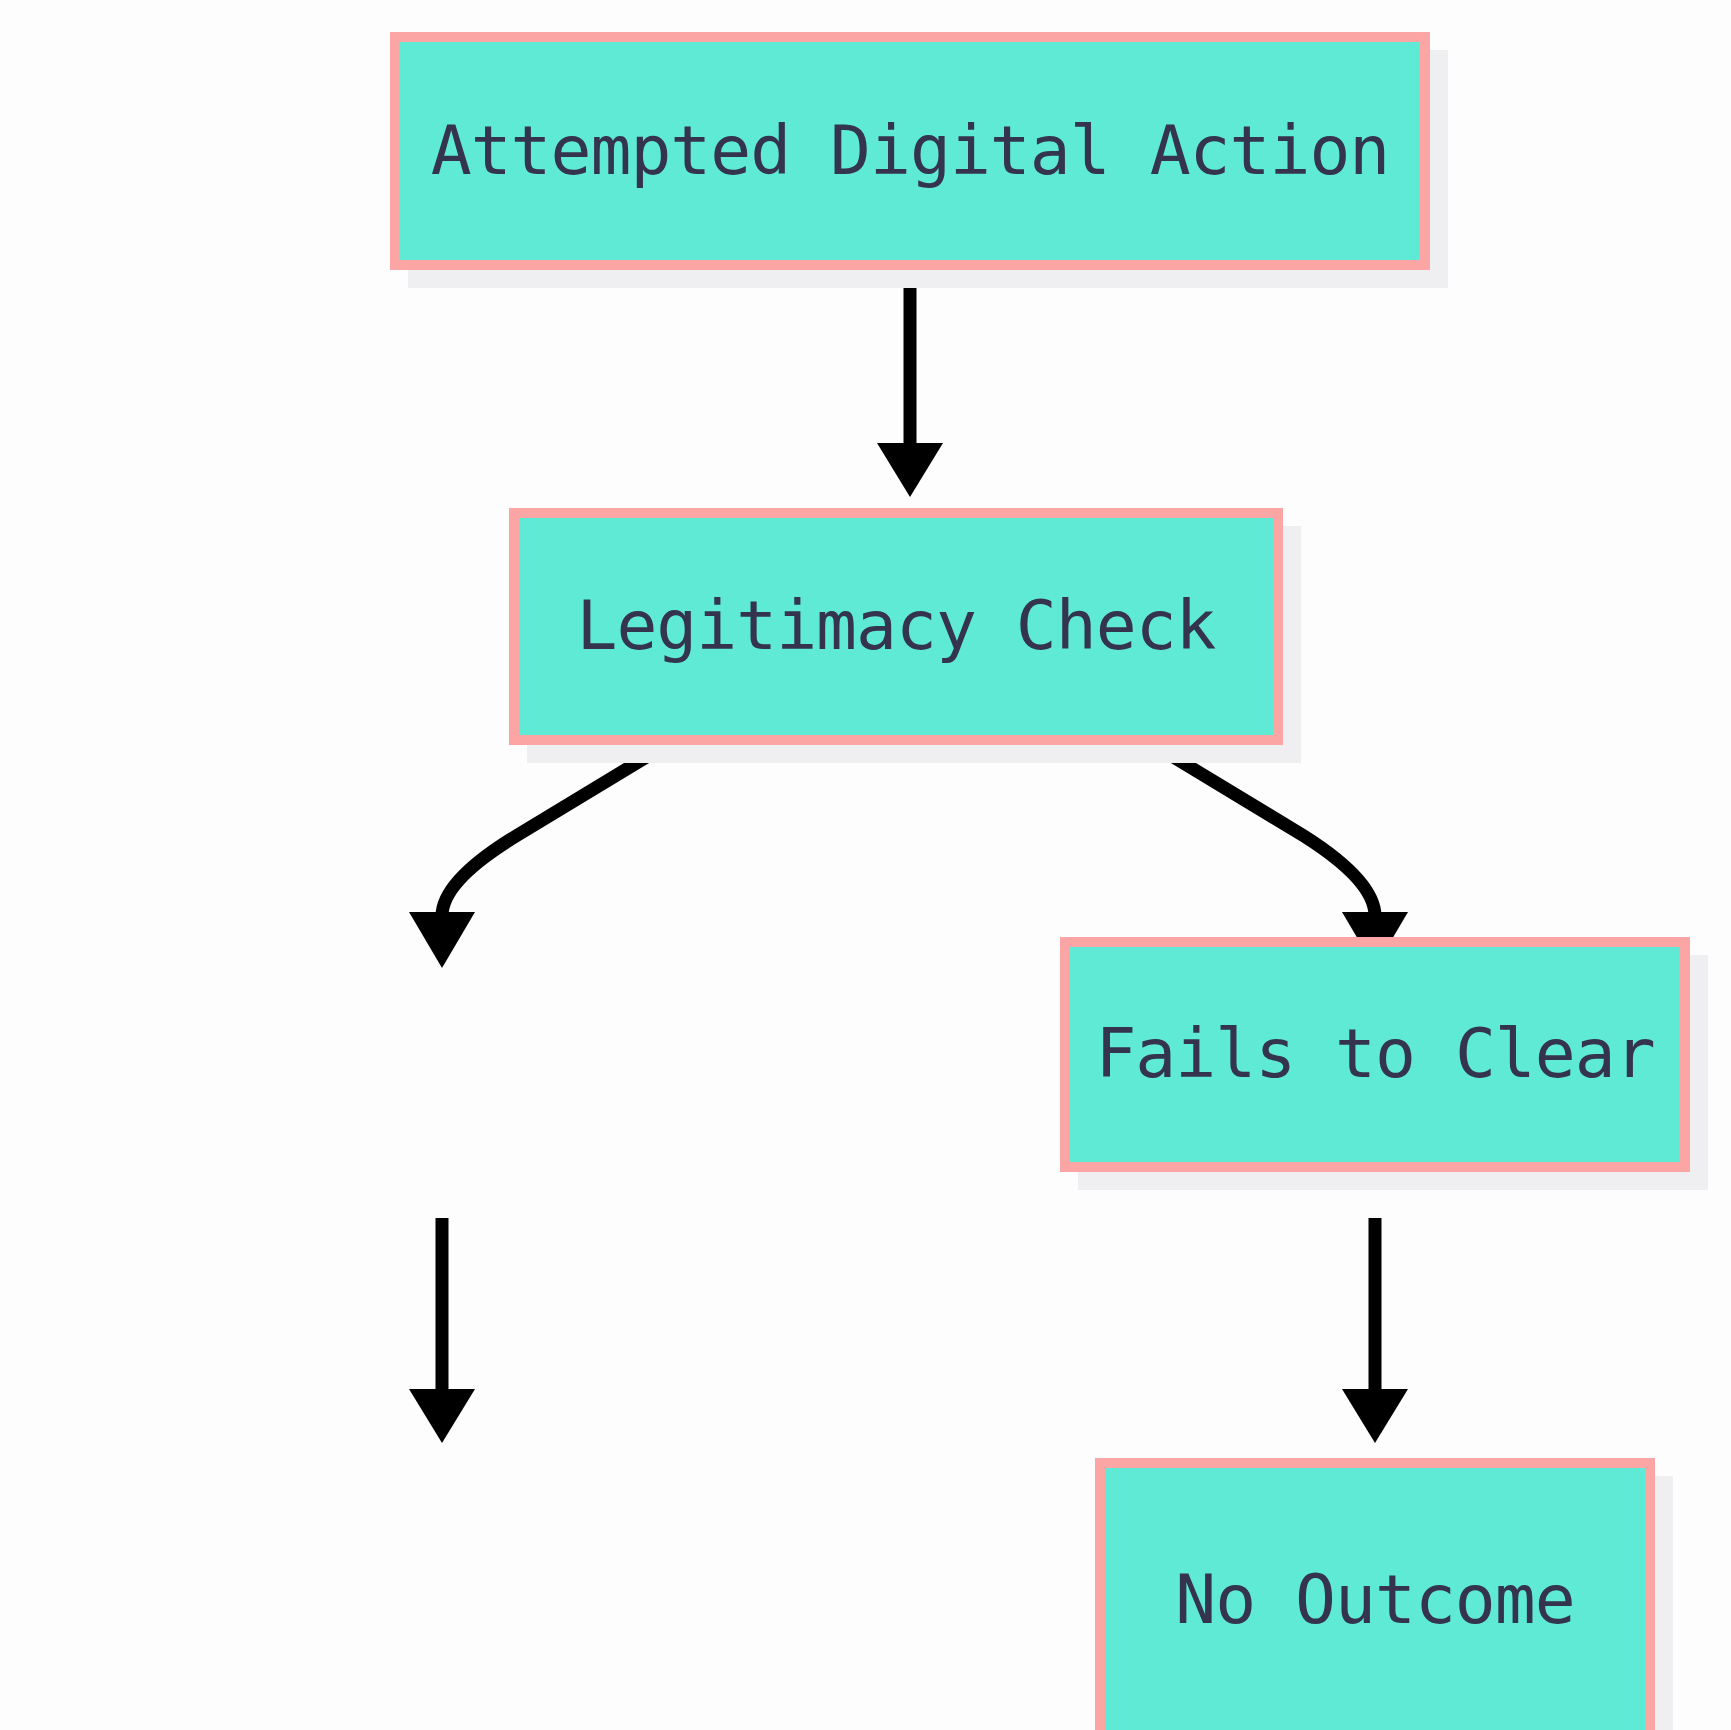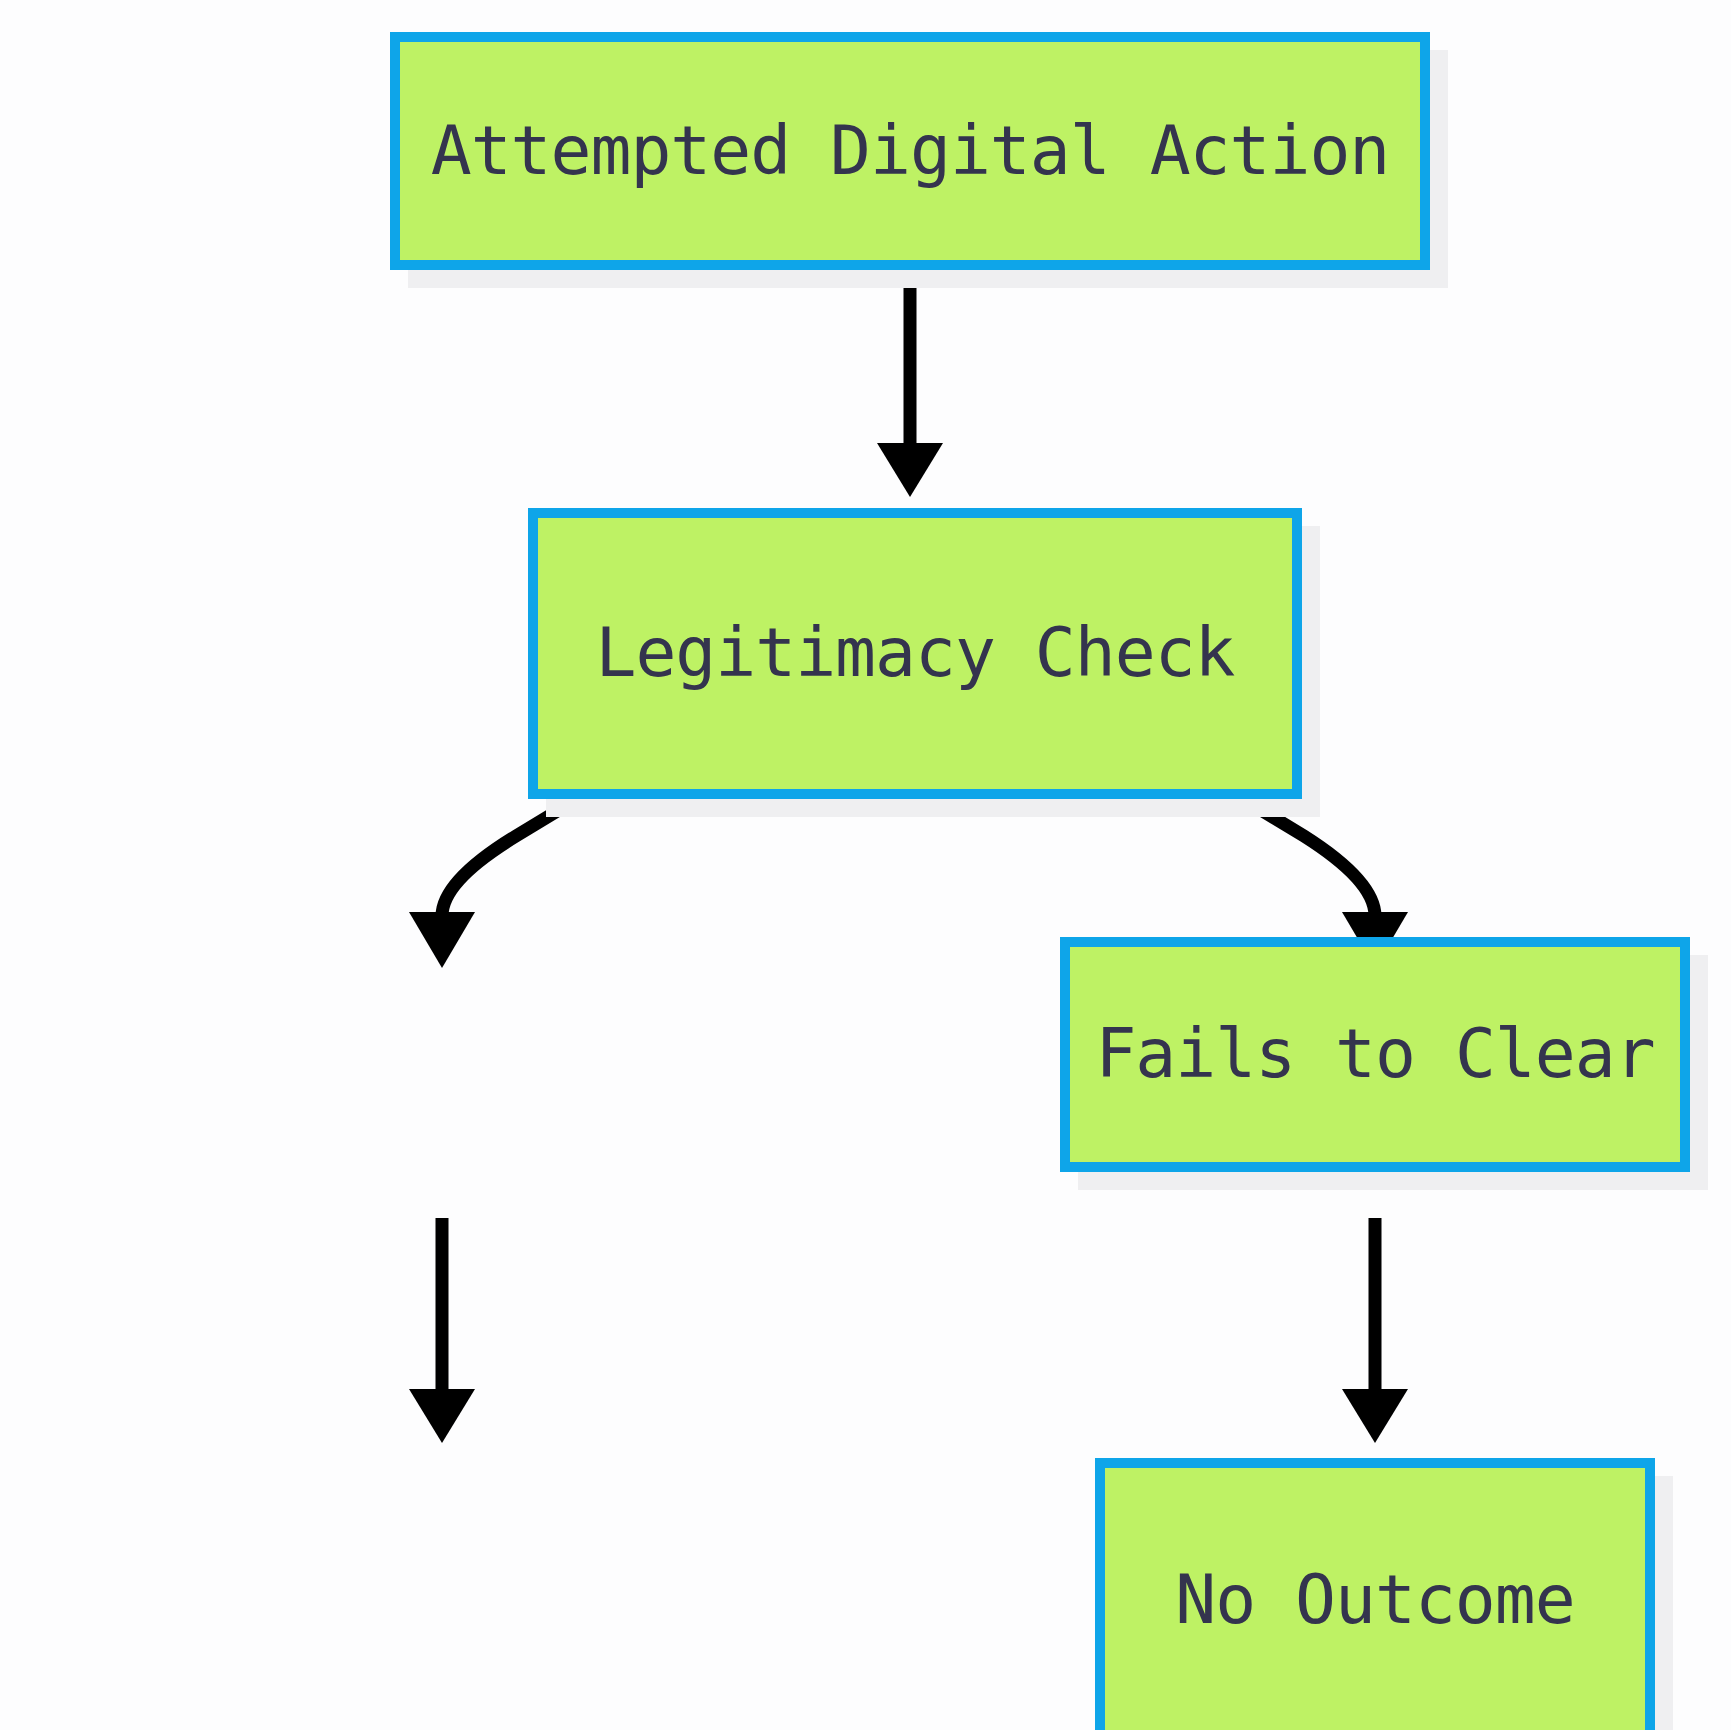--- a/index.html
+++ b/index.html
@@ -18,36 +18,36 @@
   .arrow-layer {
     position: absolute;
     left: 0; top: 0;
     width: 1731px;
     height: 1730px;
     pointer-events: none;
   }
   .node {
     position: absolute;
     box-sizing: border-box;
-    background: #bef264;
-    border: 10px solid #0ea5e9;
+    background: #5eead4;
+    border: 10px solid #fca5a5;
     box-shadow: 18px 18px 0 0 #efeff1;
     display: flex;
     align-items: center;
     justify-content: center;
     text-align: left;
     color: #34344e;
     font-size: 68px;
     line-height: 1.1;
     letter-spacing: -1px;
     white-space: nowrap;
   }
   
   #node-attempted { left: 390px;  top: 32px;   width: 1040px; height: 238px; }
-  #node-legitimacy{ left: 528px;  top: 508px;  width: 774px;  height: 291px; }
+  #node-legitimacy{ left: 509px;  top: 508px;  width: 774px;  height: 237px; }
   #node-clears    { left: 70px;   top: 985px;  width: 745px;  height: 233px; }
   #node-fails     { left: 1060px; top: 937px;  width: 630px;  height: 235px; }
   #node-settlement{ left: 39px;   top: 1458px; width: 806px;  height: 242px; }
   #node-nooutcome { left: 1095px; top: 1458px; width: 560px;  height: 284px; }
 </style>
 </head>
 <body>
 
 <div class="canvas">
 

